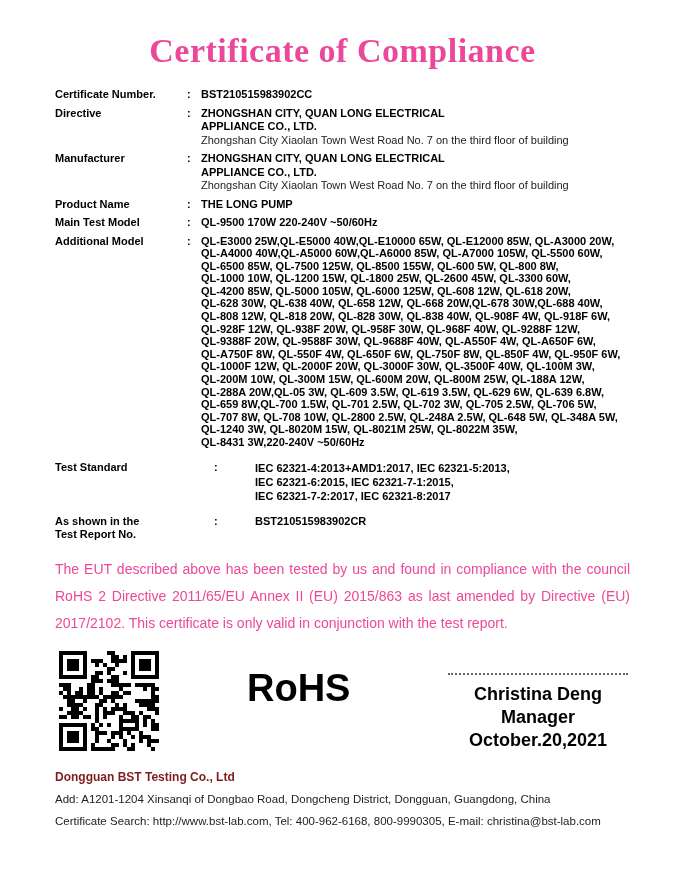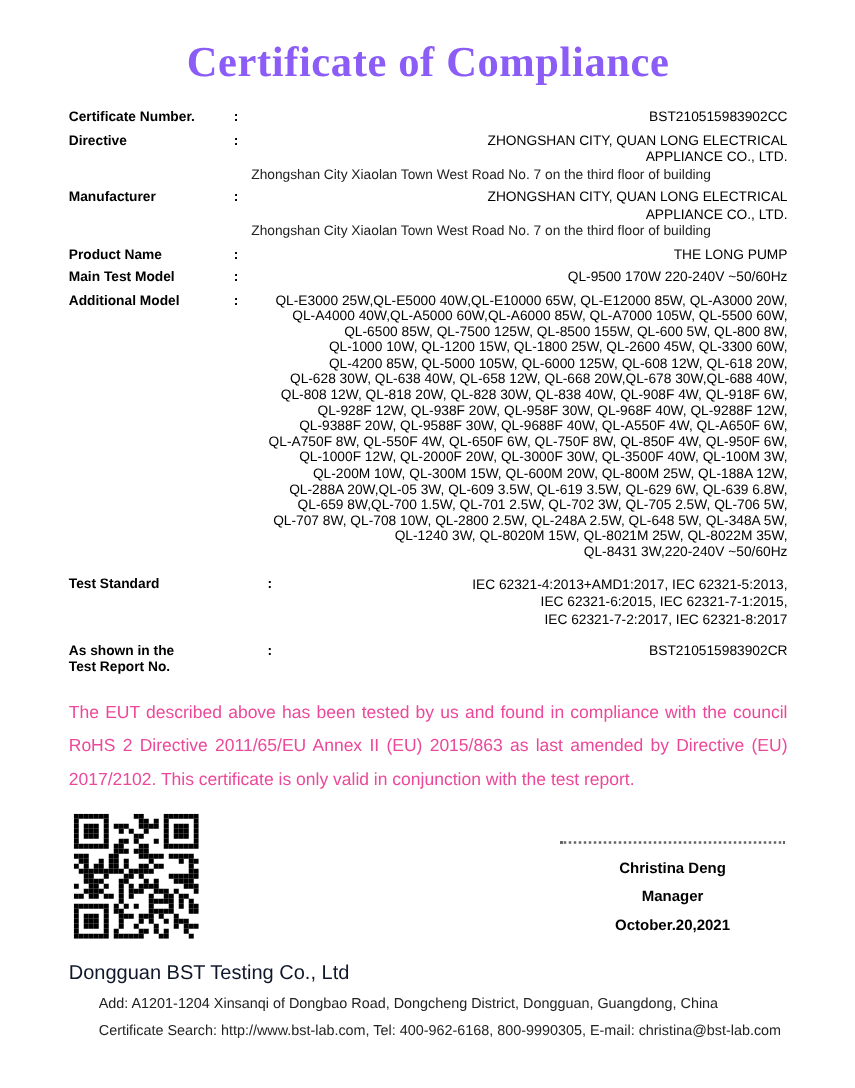--- a/index.html
+++ b/index.html
@@ -26,21 +26,21 @@
   .irow{display:flex;align-items:flex-start;margin-bottom:5px;}
   .lbl{
     width:132px;flex:0 0 132px;
     font-weight:bold;font-size:11px;line-height:13.5px;color:#000;
   }
   .col{
     width:14px;flex:0 0 14px;
     font-weight:bold;font-size:11px;line-height:13.5px;color:#000;
   }
   .val{flex:1;font-size:11px;line-height:13.5px;color:#000;}
-  .vb{font-weight:normal;text-align:right;}
+  .vb{font-weight:bold;}
   .vr{font-weight:normal;color:#222;}
   .pre{white-space:pre-line;}
   .models{line-height:12.6px;}
   .stds{line-height:14px;}
   .gap-before{margin-top:12px;gap:27px;}
   .statement{
     margin-top:14px;
     font-size:14px;
     line-height:27px;
     text-align:justify;
@@ -71,34 +71,34 @@
     width:180px;
     text-align:center;
   }
   .sig-line{
     border-top:2px dotted #666;
     height:0;
     margin-bottom:8px;
   }
   .sig .sline{
     font-weight:bold;
-    font-size:12px;
+    font-size:18px;
     line-height:23px;
     color:#000;
   }
   .footer{margin-top:18px;}
-  .f-company{font-weight:normal;font-size:16px;color:#0f172a;margin-bottom:9px;}
-  .f-line{font-size:11.5px;color:#222;margin-bottom:10px;margin-left:24px;}
+  .f-company{font-weight:bold;font-size:12px;color:#7f1d1d;margin-bottom:9px;}
+  .f-line{font-size:11.5px;color:#222;margin-bottom:10px;}
 </style>
 </head>
 <body>
 
 <div class="page">
 
-  <h1 class="title" id="doc-title" style="color: #8b5cf6;">Certificate of Compliance</h1>
+  <h1 class="title" id="doc-title" style="color: #ec4899;">Certificate of Compliance</h1>
 
   <div class="info">
 
     <div class="irow">
       <div class="lbl">Certificate Number.</div>
       <div class="col">:</div>
       <div class="val vb">BST210515983902CC</div>
     </div>
 
     <div class="irow">
@@ -481,20 +481,21 @@
             <rect x="36" y="96" width="4" height="4"></rect>
             <rect x="40" y="96" width="4" height="4"></rect>
             <rect x="44" y="96" width="4" height="4"></rect>
             <rect x="48" y="96" width="4" height="4"></rect>
             <rect x="52" y="96" width="4" height="4"></rect>
             <rect x="68" y="96" width="4" height="4"></rect>
             <rect x="72" y="96" width="4" height="4"></rect>
             <rect x="92" y="96" width="4" height="4"></rect>
           </g>
         </svg></div>
+    <div class="rohs">RoHS</div>
     <div class="sig">
       <div class="sig-line"></div>
       <div class="sline">Christina Deng</div>
       <div class="sline">Manager</div>
       <div class="sline">October.20,2021</div>
     </div>
   </div>
 
   <div class="footer">
     <div class="f-company">Dongguan BST Testing Co., Ltd</div>

